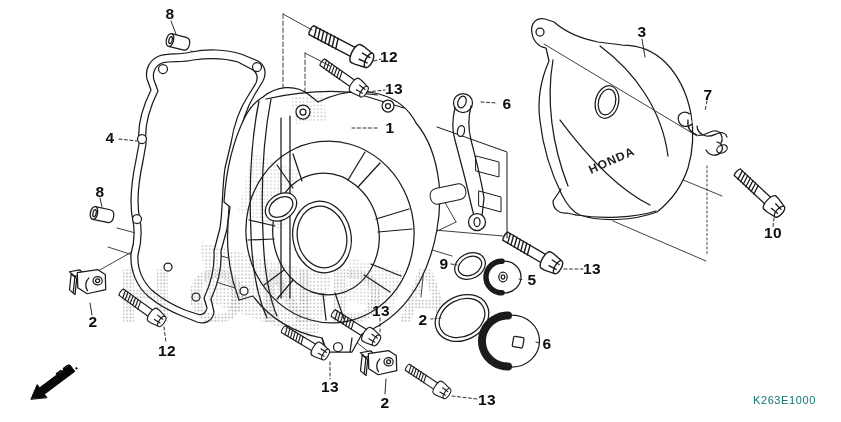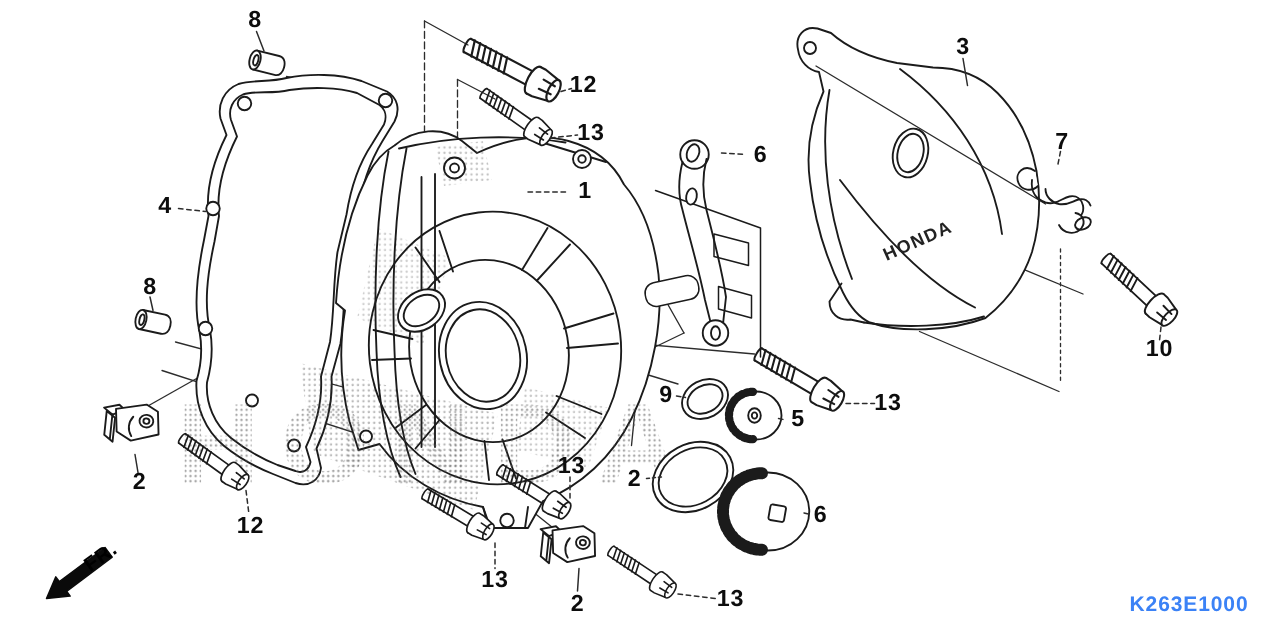--- a/index.html
+++ b/index.html
@@ -12,21 +12,21 @@
     position:absolute;transform:translate(-50%,-50%);
     font-weight:bold;font-size:15.5px;color:#0d0d0d;letter-spacing:.5px;
     white-space:nowrap;user-select:none;
   }
   .fr-label{
     position:absolute;left:67px;top:371px;transform:translate(-50%,-50%) rotate(-36deg);
     font-weight:bold;font-size:13.5px;color:#000;letter-spacing:.5px;
   }
   .drawing-code{
     position:absolute;left:753px;top:394px;
-    font-weight:bold;font-size:14px;color:#3b82f6;letter-spacing:.6px;
+    font-weight:normal;font-size:11px;color:#0f766e;letter-spacing:.6px;
   }
 </style>
 </head>
 <body>
 
 <div class="stage">
 
 <svg width="841" height="422" viewBox="0 0 841 422">
   <defs>
     <pattern id="stip" width="3.6" height="3.6" patternUnits="userSpaceOnUse">

